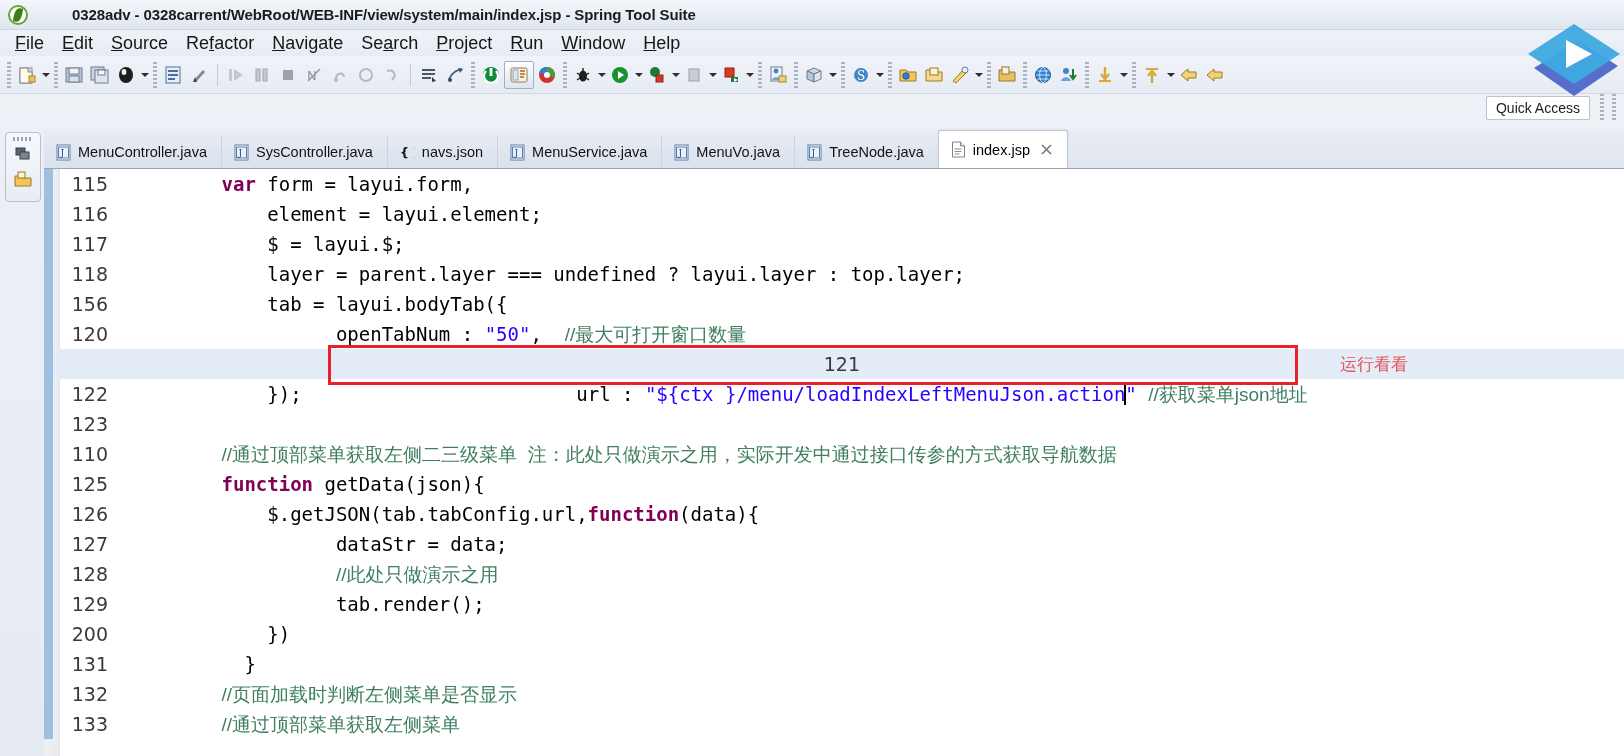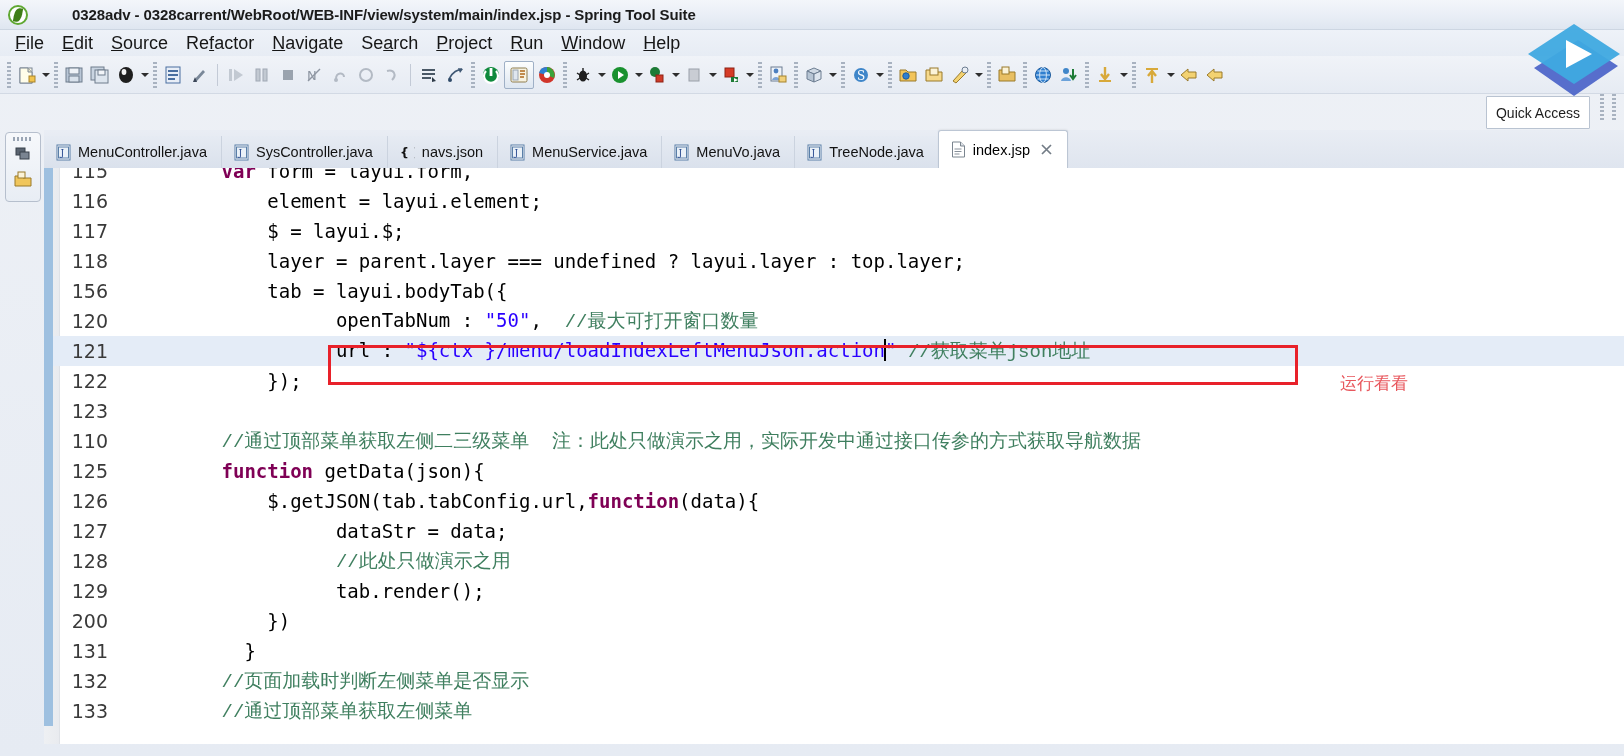--- a/index.html
+++ b/index.html
@@ -135,21 +135,21 @@
     border-left: 4px solid transparent;
     border-right: 4px solid transparent;
     border-top: 4px solid #2e2e2e;
   }
   .ico { width: 20px; height: 20px; display:block; }
 
   
   .quick-access {
     position: absolute;
     right: 34px; top: 96px;
-    height: 33px;
+    height: 24px;
     display: flex;
     align-items: center;
     padding: 0 9px;
     border: 1px solid #b9c3d1;
     background: #ffffff;
     font-size: 14px;
     color: #1d1d1d;
     border-radius: 1px;
     box-sizing: border-box;
     z-index: 6;
@@ -237,21 +237,21 @@
     width: 13px; height: 13px;
     flex: none;
     opacity: 0.85;
     margin-left: 3px;
   }
   .tab-label { display:block; }
 
   
   .editor {
     position: absolute;
-    left: 44px; top: 155px;
+    left: 44px; top: 168px;
     width: 1580px; height: 588px;
     background: #ffffff;
     border-top: 1px solid #9aa6b6;
     overflow: hidden;
     z-index: 2;
   }
   .gutter-markbar {
     position: absolute;
     left: 0; top: 0;
     width: 15px; height: 100%;
@@ -268,20 +268,21 @@
   }
   .line {
     position: relative;
     height: 30px;
     display: flex;
     align-items: center;
     white-space: pre;
   }
   .line.current {
     background: #e4ecf7;
+    flex-direction: column;
   }
   .ln {
     width: 76px;
     min-width: 76px;
     text-align: right;
     padding-right: 12px;
     box-sizing: border-box;
     color: #3a3a3a;
     font-family: "DejaVu Sans", sans-serif;
     font-size: 19px;
@@ -298,21 +299,21 @@
     flex: 1;
     padding-left: 10px;
     white-space: pre;
     overflow: visible;
     color: #000000;
   }
   .kw { color: #7f0055; font-weight: bold; }
   .str { color: #2a00ff; }
   .cmt { color: #3f7f5f; }
   .plain { color: #000000; }
-  .cn { font-family: Liberation Mono, monospace; }
+  .cn { font-family: Liberation Sans, sans-serif; }
 
   .caret {
     display: inline-block;
     width: 2px;
     height: 22px;
     background: #000;
     vertical-align: -4px;
     margin: 0 -1px;
   }
 
@@ -321,21 +322,21 @@
     position: absolute;
     left: 328px; top: 345px;
     width: 970px; height: 40px;
     border: 3px solid #e8212a;
     box-sizing: border-box;
     z-index: 5;
     pointer-events: none;
   }
   .red-note {
     position: absolute;
-    left: 1340px; top: 372px;
+    left: 1340px; top: 353px;
     font-size: 17px;
     color: #e8575d;
     font-family: "DejaVu Sans", sans-serif;
     z-index: 5;
     white-space: nowrap;
   }
 
   
   .cursor-wm {
     position: absolute;

